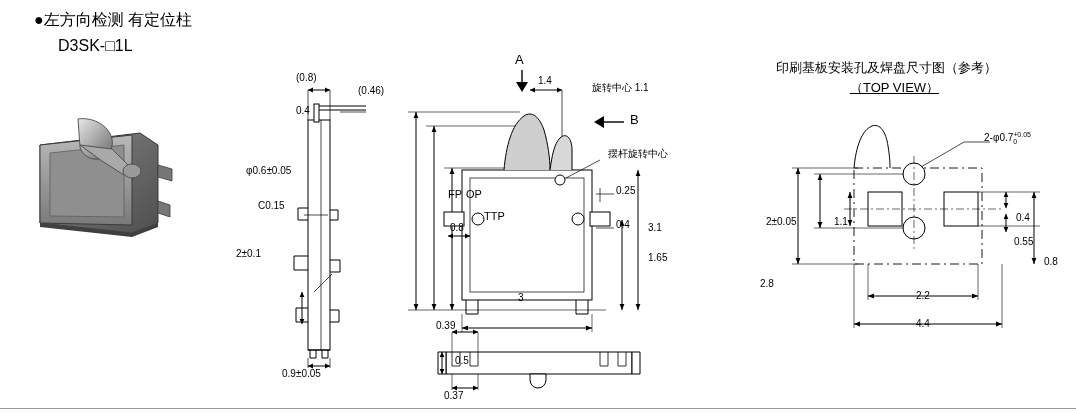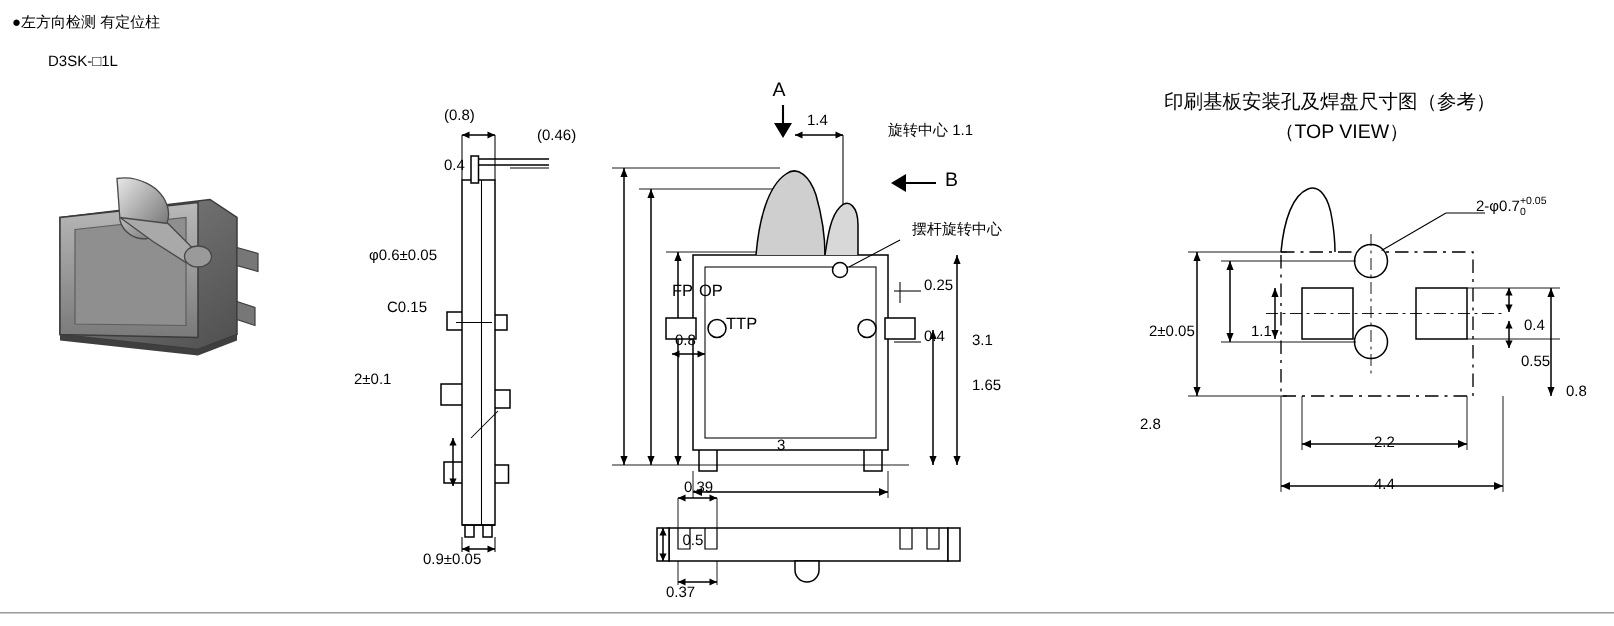--- a/index.html
+++ b/index.html
@@ -8,21 +8,21 @@
     background:#ffffff;
     font-family:"Liberation Sans", sans-serif;
     color:#000;
     position:relative;
     overflow:hidden;
   }
   .abs{position:absolute;}
   .t{font-size:13px;line-height:1.2;white-space:nowrap;}
   .t11{font-size:11px;line-height:1.15;white-space:nowrap;padding-left:44px;}
   .t10{font-size:10px;line-height:1.15;white-space:nowrap;}
-  .title{font-size:10px;}
+  .title{font-size:16px;margin-left:26px;}
   .bottomrule{position:absolute;left:0;right:0;bottom:8px;height:1px;background:#9a9a9a;}
   svg{display:block;}
   .frac{display:inline-block;font-size:7px;line-height:7px;vertical-align:middle;text-align:left;}
 </style>
 </head>
 <body>
 
 <div class="abs t title" style="left:8px;top:10px;">
   <span>●</span><span>左方向检测 有定位柱</span>
 </div>
@@ -240,26 +240,26 @@
       <path d="M10,56 l-2.4,-5 h4.8 z" fill="#000" stroke="none"></path>
 
       <line x1="20" y1="70" x2="46" y2="70"></line>
       <path d="M20,70 l5,-2.4 v4.8 z" fill="#000" stroke="none"></path>
       <path d="M46,70 l-5,-2.4 v4.8 z" fill="#000" stroke="none"></path>
       <line x1="20" y1="56" x2="20" y2="72" stroke-width="0.6"></line>
       <line x1="46" y1="56" x2="46" y2="72" stroke-width="0.6"></line>
     </g>
   </svg>
 </div>
-<div class="abs t10" style="left:456px;top:320px;">0.39</div>
+<div class="abs t10" style="left:436px;top:320px;">0.39</div>
 <div class="abs t10" style="left:412px;top:355px;padding-left:43px;">0.5</div>
 <div class="abs t10" style="left:444px;top:390px;">0.37</div>
 
 <div class="abs t" style="left:776px;top:60px;">印刷基板安装孔及焊盘尺寸图（参考）</div>
-<div class="abs t" style="left:850px;top:80px;">（TOP VIEW）</div>
+<div class="abs t" style="left:850px;top:80px;text-decoration:underline;">（TOP VIEW）</div>
 
 <div class="abs" style="left:758px;top:110px;width:310px;height:260px;">
   <svg width="310" height="260" viewBox="0 0 310 260">
     <g stroke="#000" fill="none" stroke-width="1">
 
       <path d="M96,58 C98,36 104,20 114,16 C122,13 128,22 130,36 C132,48 132,54 132,58" fill="#fff" stroke="#000" stroke-width="1"></path>
       <rect x="96" y="58" width="128" height="96" fill="none" stroke="#000" stroke-width="0.9" stroke-dasharray="9,4,2,4"></rect>
 
       <rect x="110" y="82" width="34" height="34" fill="#fff" stroke="#000"></rect>
       <rect x="186" y="82" width="34" height="34" fill="#fff" stroke="#000"></rect>

